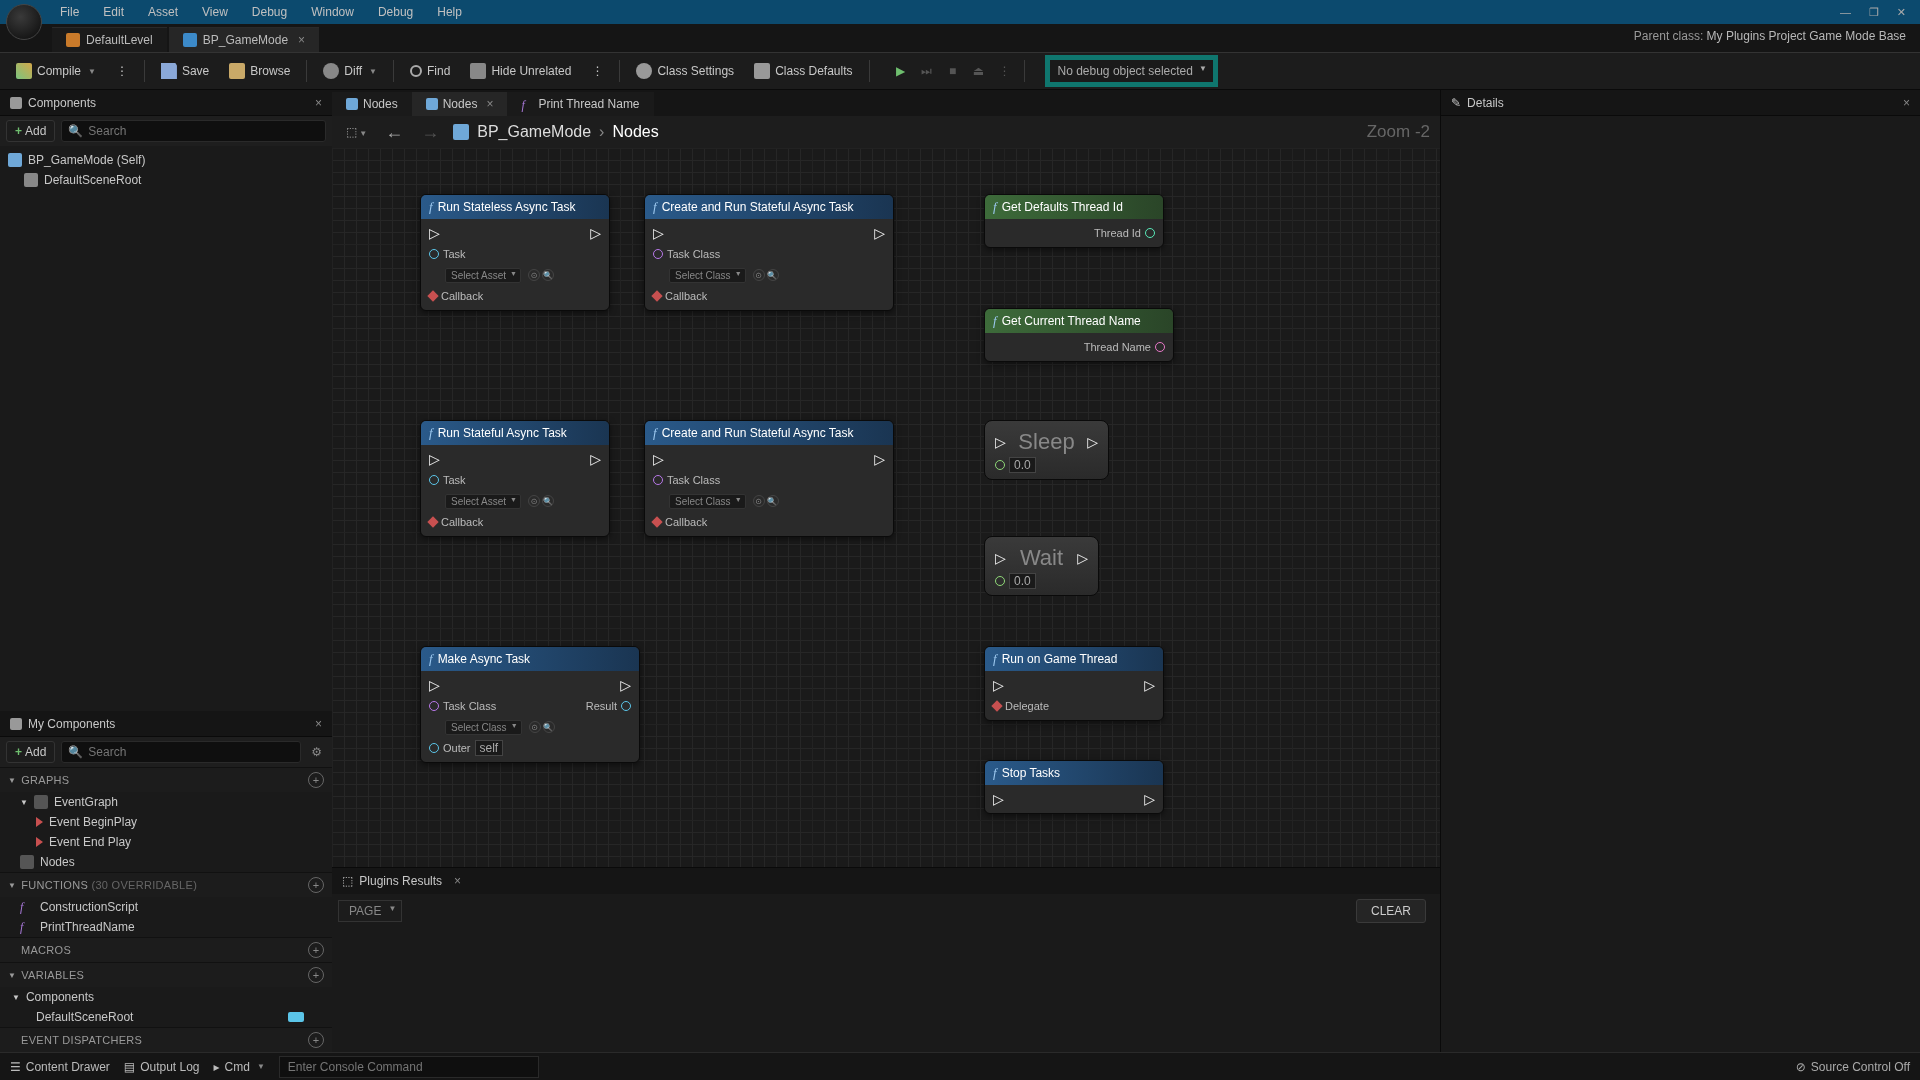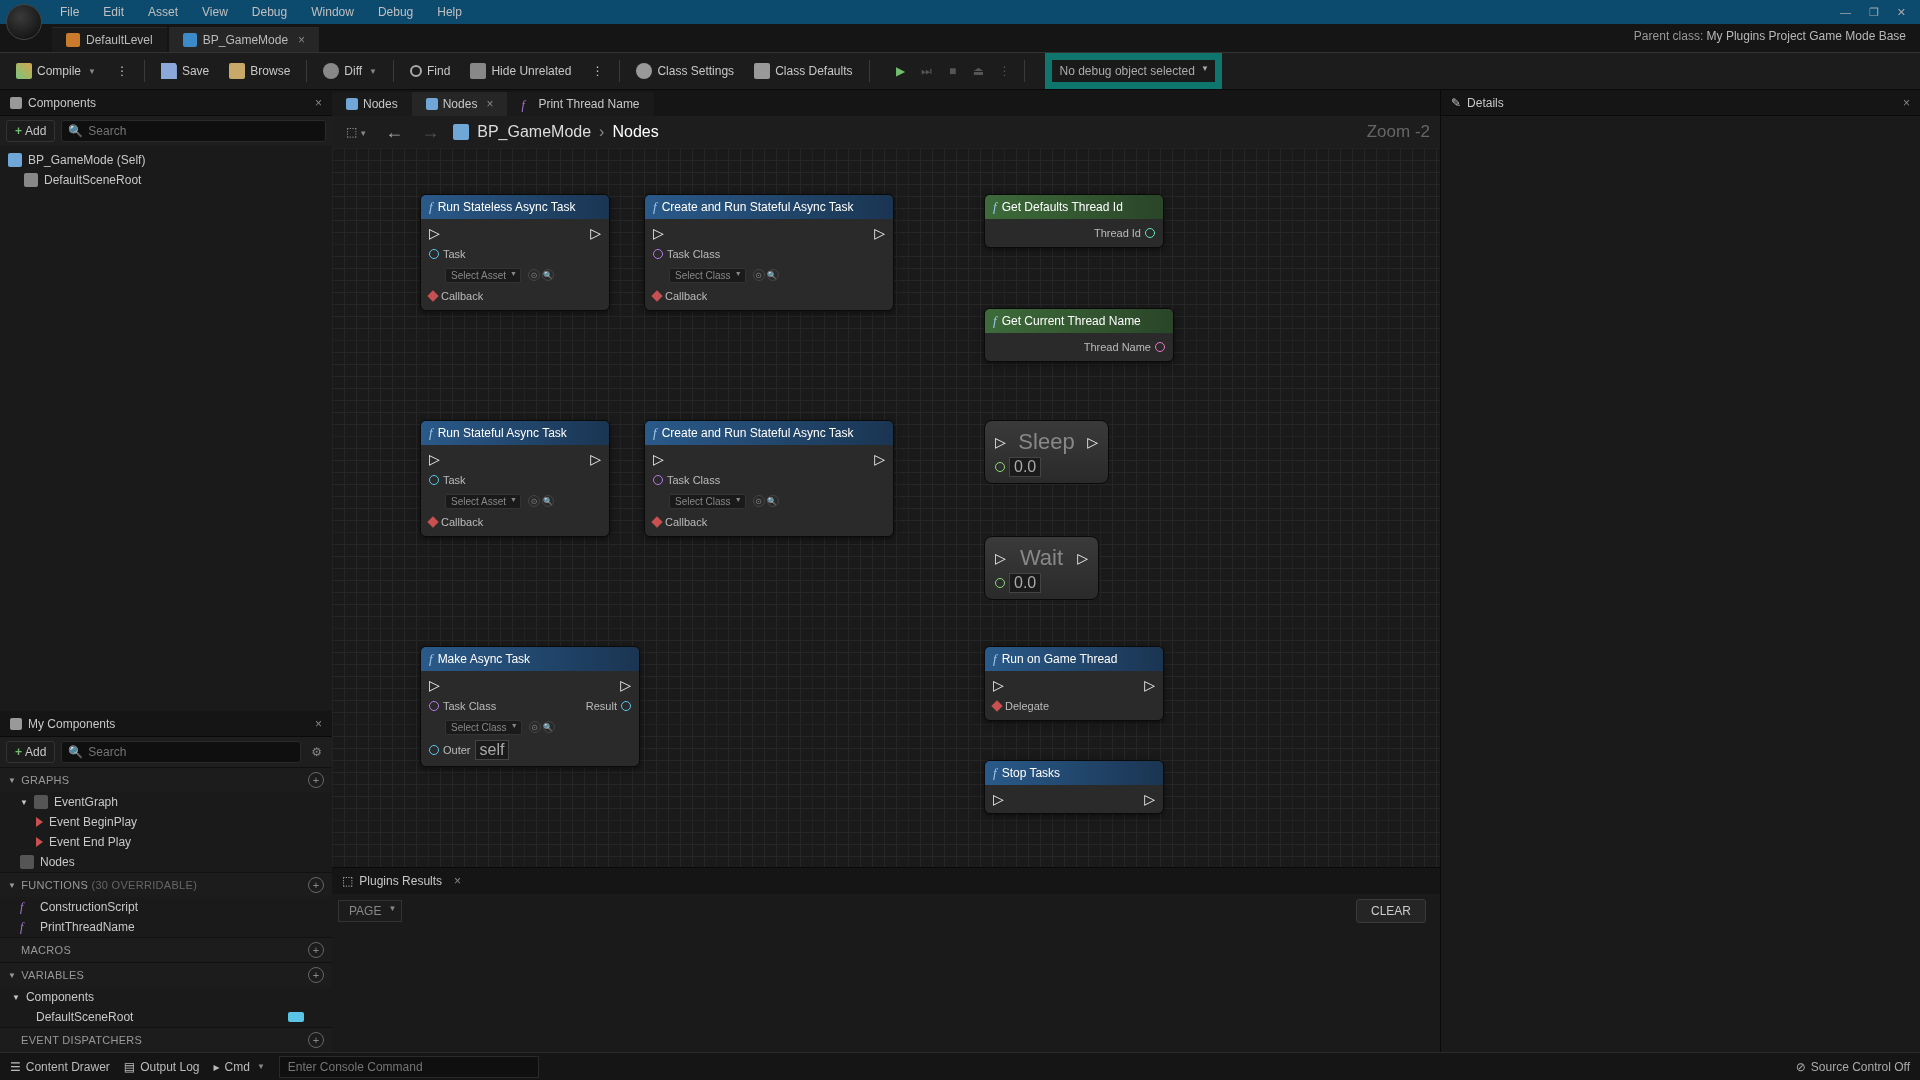--- a/index.html
+++ b/index.html
@@ -32,21 +32,21 @@
 .ico-save{background:#8aa8d8;clip-path:polygon(10% 0,90% 0,100% 15%,100% 100%,0 100%,0 0)}
 .ico-browse{background:#c9a968;border-radius:2px}
 .ico-diff{background:#888;border-radius:50%}
 .ico-find{border:2px solid #aaa;border-radius:50%;width:12px;height:12px;position:relative}
 .ico-hide{background:#888;border-radius:2px}
 .ico-gear{background:#999;border-radius:50%}
 .ico-sliders{background:#999;border-radius:2px}
 .play-controls{display:flex;gap:4px;margin-left:12px}
 .pc-btn{width:22px;height:22px;display:flex;align-items:center;justify-content:center;cursor:pointer;color:#6fbf6f}
 .pc-btn.dim{color:#555}
-.debug-select{background:#1a1a1a;border:7px solid #0f766e;padding:4px 20px 4px 8px;color:#aaa;cursor:pointer;margin-left:12px;position:relative}
+.debug-select{background:#1a1a1a;border:5px solid #0f766e;padding:4px 20px 4px 8px;color:#aaa;cursor:pointer;margin-left:12px;position:relative}
 .debug-select::after{content:"▼";position:absolute;right:6px;font-size:8px}
 
 
 .main{display:flex;height:calc(1080px - 24px - 28px - 38px - 28px)}
 .left-col{width:332px;display:flex;flex-direction:column;background:#1a1a1a}
 .center-col{flex:1;display:flex;flex-direction:column;min-width:0}
 .right-col{width:480px;background:#1a1a1a;border-left:1px solid #0a0a0a}
 
 
 .panel-tab{height:26px;background:#151515;display:flex;align-items:center;padding:0 10px;gap:6px;border-bottom:1px solid #0a0a0a}
@@ -109,21 +109,21 @@
 .pin-obj{width:10px;height:10px;border-radius:50%;border:1.5px solid #5bc5e8}
 .pin-obj.purple{border-color:#b878e8}
 .pin-obj.pink{border-color:#e878c8}
 .pin-delegate{width:8px;height:8px;background:#c85050;transform:rotate(45deg);display:inline-block}
 .pin-int{width:10px;height:10px;border-radius:50%;border:1.5px solid #58e8b8}
 .pin-label{color:#bbb}
 .asset-sel{background:#1a1a1a;border:1px solid #333;padding:1px 14px 1px 5px;font-size:10px;color:#888;border-radius:2px;position:relative}
 .asset-sel::after{content:"▼";position:absolute;right:3px;font-size:7px}
 .mini-btns{display:flex;gap:2px;margin-left:3px}
 .mini-btn{width:12px;height:12px;border:1px solid #444;border-radius:50%;font-size:8px;display:flex;align-items:center;justify-content:center;color:#888}
-.val-box{background:#1a1a1a;border:1px solid #444;padding:0 4px;font-size:16px;color:#aaa}
+.val-box{background:#1a1a1a;border:1px solid #444;padding:0 4px;font-size:12px;color:#aaa}
 
 .node-compact{position:absolute;background:linear-gradient(#3a3a3a,#2a2a2a);border:1px solid #0a0a0a;border-radius:8px;padding:6px 10px;min-width:110px}
 .nc-title{font-size:22px;color:#888;text-align:center;font-weight:300}
 .nc-pins{display:flex;justify-content:space-between;margin-top:2px}
 
 
 .compiler{border-top:1px solid #0a0a0a;background:#1a1a1a;display:flex;flex-direction:column;height:185px}
 .comp-tab{height:26px;display:flex;align-items:center;padding:0 10px;gap:6px;background:#151515}
 .comp-body{flex:1;padding:10px 18px;font-family:"Consolas",monospace;font-size:12px;color:#ccc}
 .comp-body li{list-style:disc;margin-left:16px}

